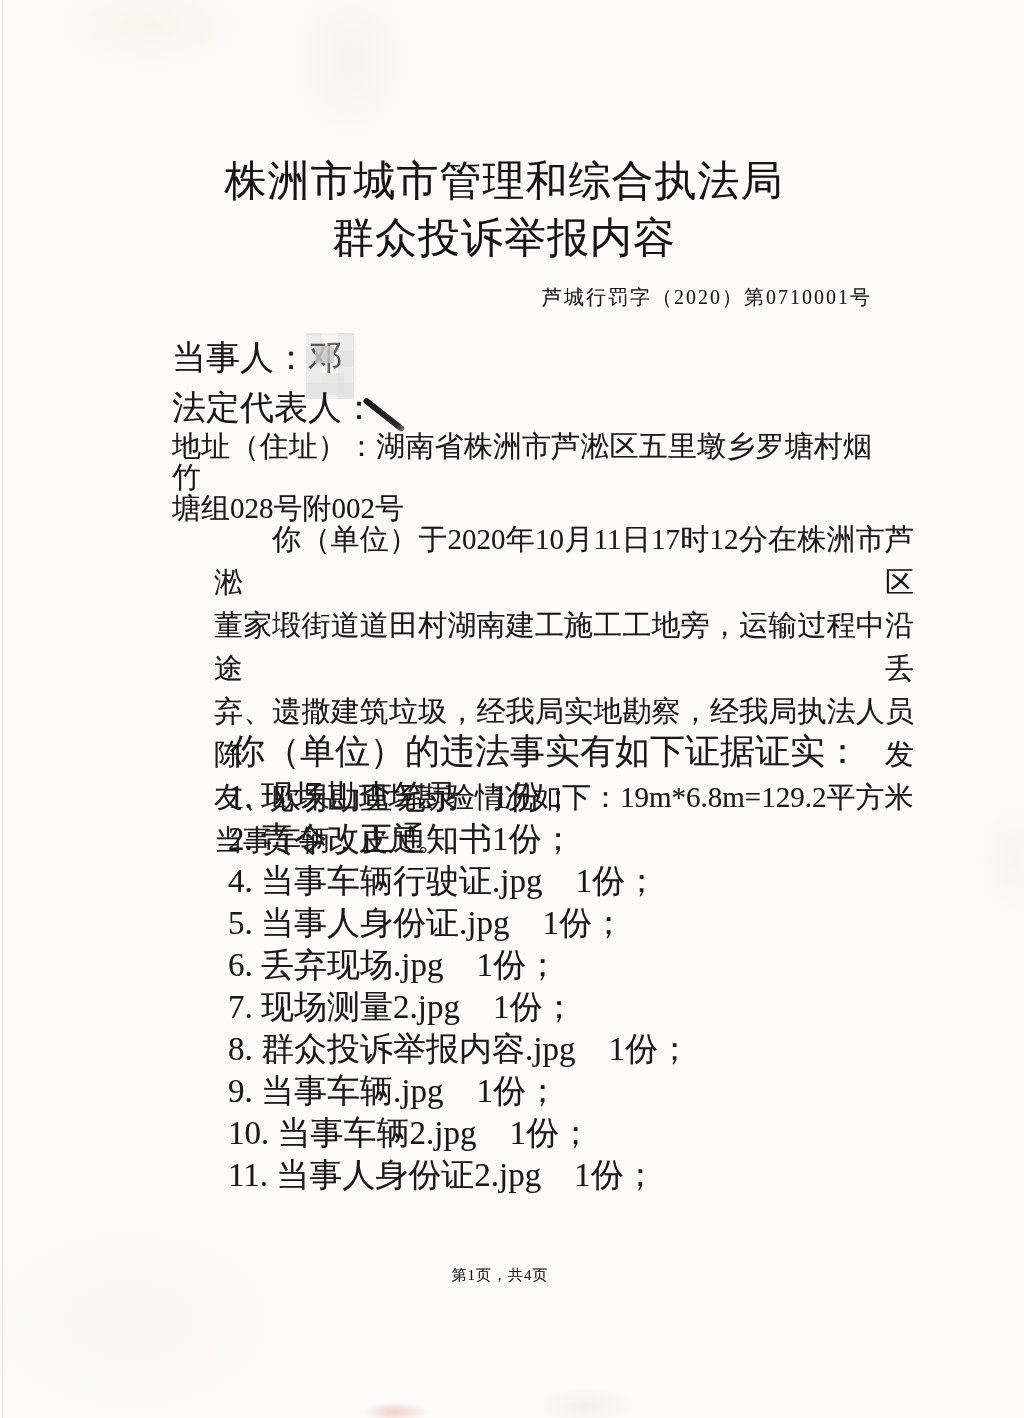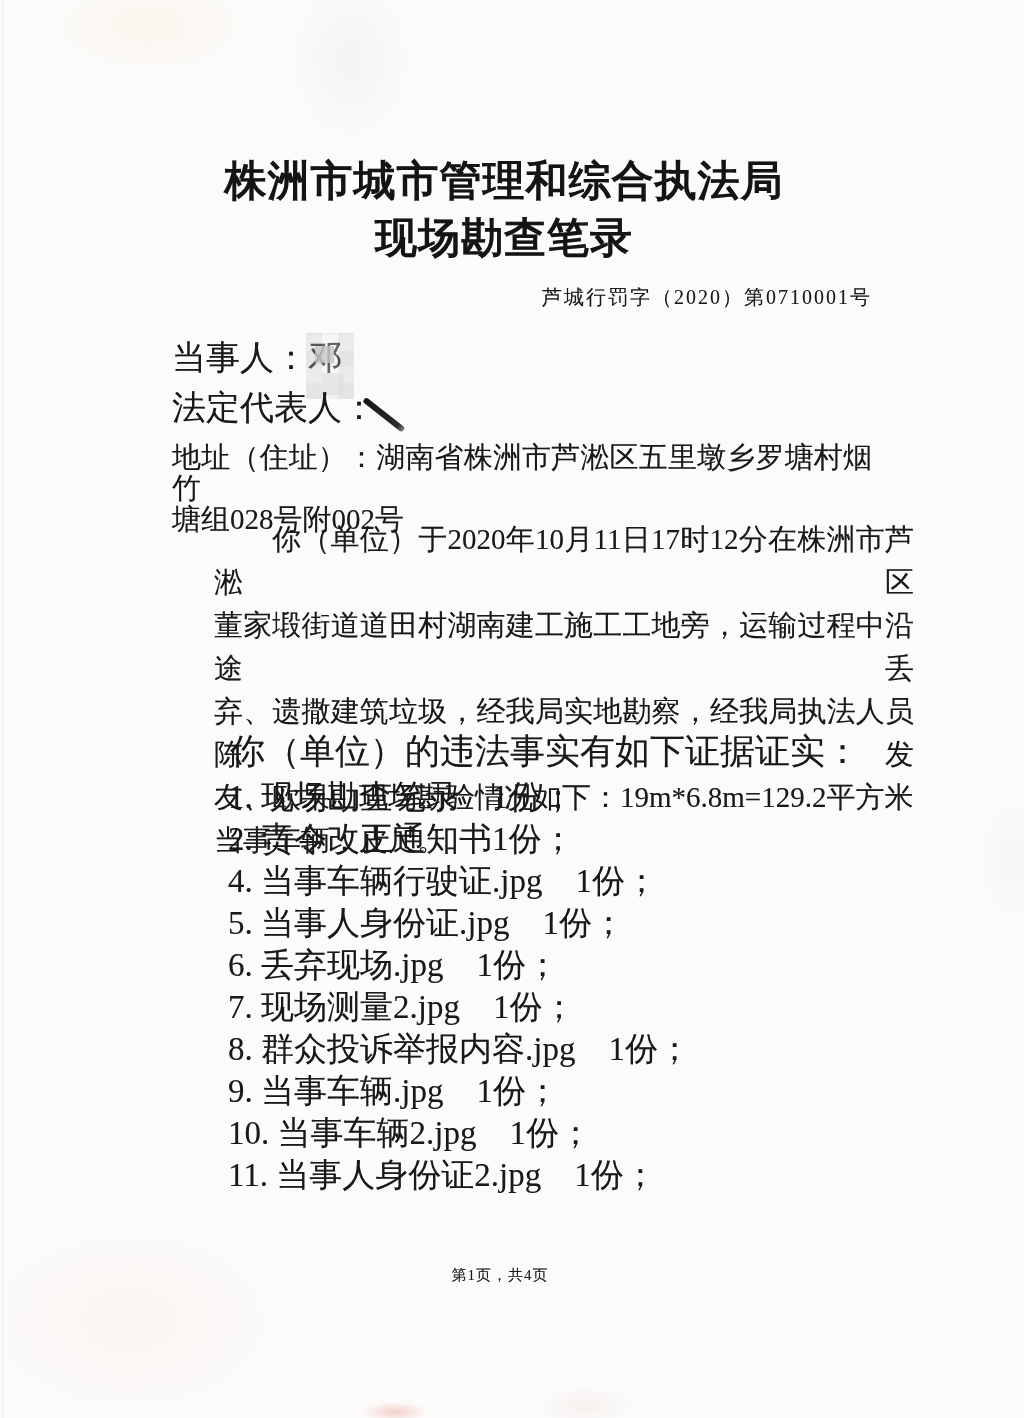--- a/index.html
+++ b/index.html
@@ -22,36 +22,36 @@
   .page::before{ 
     content:"";position:absolute;left:2px;top:0;width:1px;height:100%;
     background:rgba(0,0,0,.055);
   }
   .txt{text-shadow:0 0 .5px rgba(25,25,25,.35);}
 
   .doc-title{
     position:absolute;left:0;top:152px;width:1008px;
     text-align:center;
     font-family:"Liberation Sans","DejaVu Sans",sans-serif;
-    font-weight:700;
+    font-weight:400;
     font-size:42px;line-height:57px;
     letter-spacing:1px;
     color:#141414;
   }
   .doc-number{
     position:absolute;left:172px;top:281px;width:700px;
     text-align:right;
     font-size:20px;line-height:32px;letter-spacing:2px;
   }
 
   .line{position:absolute;left:172px;width:700px;font-size:34px;line-height:34px;}
   .party-line{top:341px;}
   .rep-line{top:391px;}
 
-  .address{position:absolute;left:172px;top:442px;width:700px;font-size:29px;line-height:31px;}
+  .address{position:absolute;left:172px;top:431px;width:700px;font-size:29px;line-height:31px;}
   .fill{text-align:justify;text-align-last:justify;}
 
   .paragraph{position:absolute;left:172px;top:518px;width:700px;font-size:29px;line-height:43px;margin-left:42px;}
   .indent{text-indent:58px;}
 
   .evidence-intro{position:absolute;left:172px;top:734px;width:700px;font-size:35px;line-height:36px;text-indent:58px;}
 
   .evidence-list{position:absolute;left:172px;top:776px;width:720px;font-size:33px;}
   .evidence-list .item{height:42px;line-height:42px;padding-left:56px;white-space:pre-wrap;}
 
@@ -84,21 +84,21 @@
     transform:rotate(38deg);transform-origin:left top;
   }
 </style>
 </head>
 <body>
 
 <div class="page">
 
   <div class="doc-title txt">
     <div>株洲市城市管理和综合执法局</div>
-    <div>现场勘查笔录</div>
+    <div>群众投诉举报内容</div>
   </div>
 
   <div class="doc-number txt">芦城行罚字（2020）第0710001号</div>
 
   <div class="line party-line txt"><span>当事人：</span><span>邓</span></div>
 
   <div class="mosaic">
       <i class="m-dark"></i>
       <i class="m-mid"></i>
     </div>

